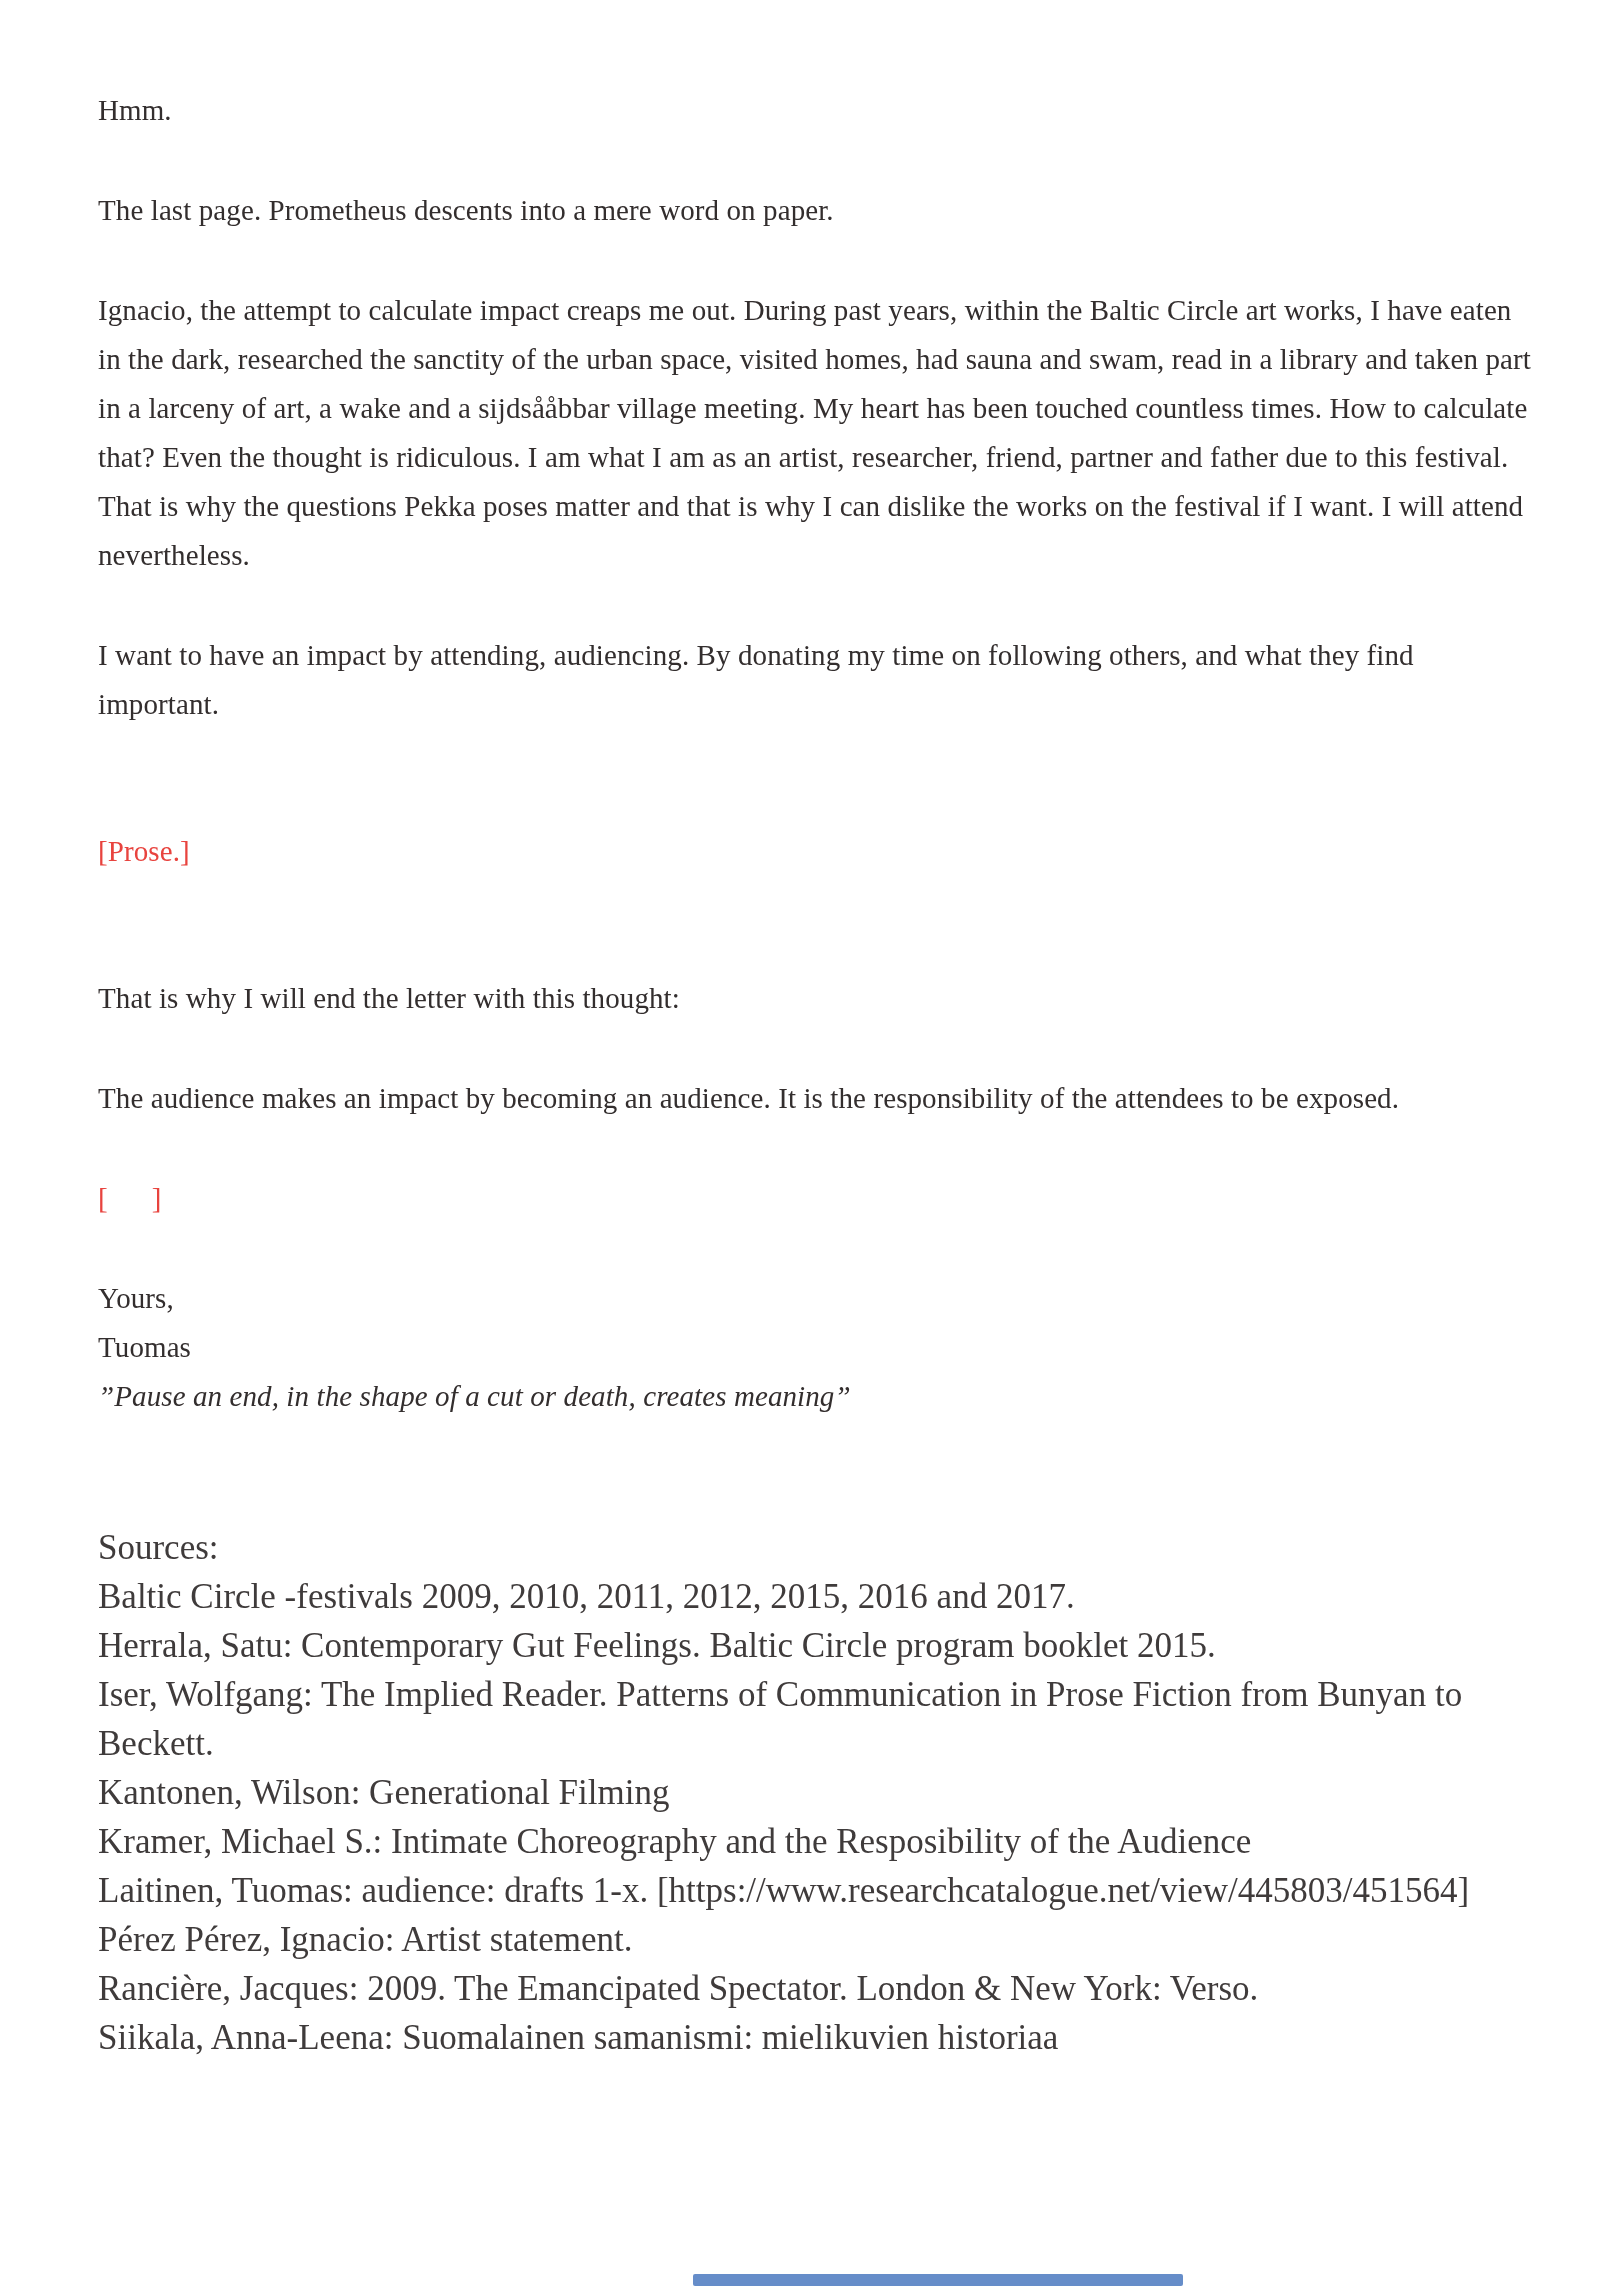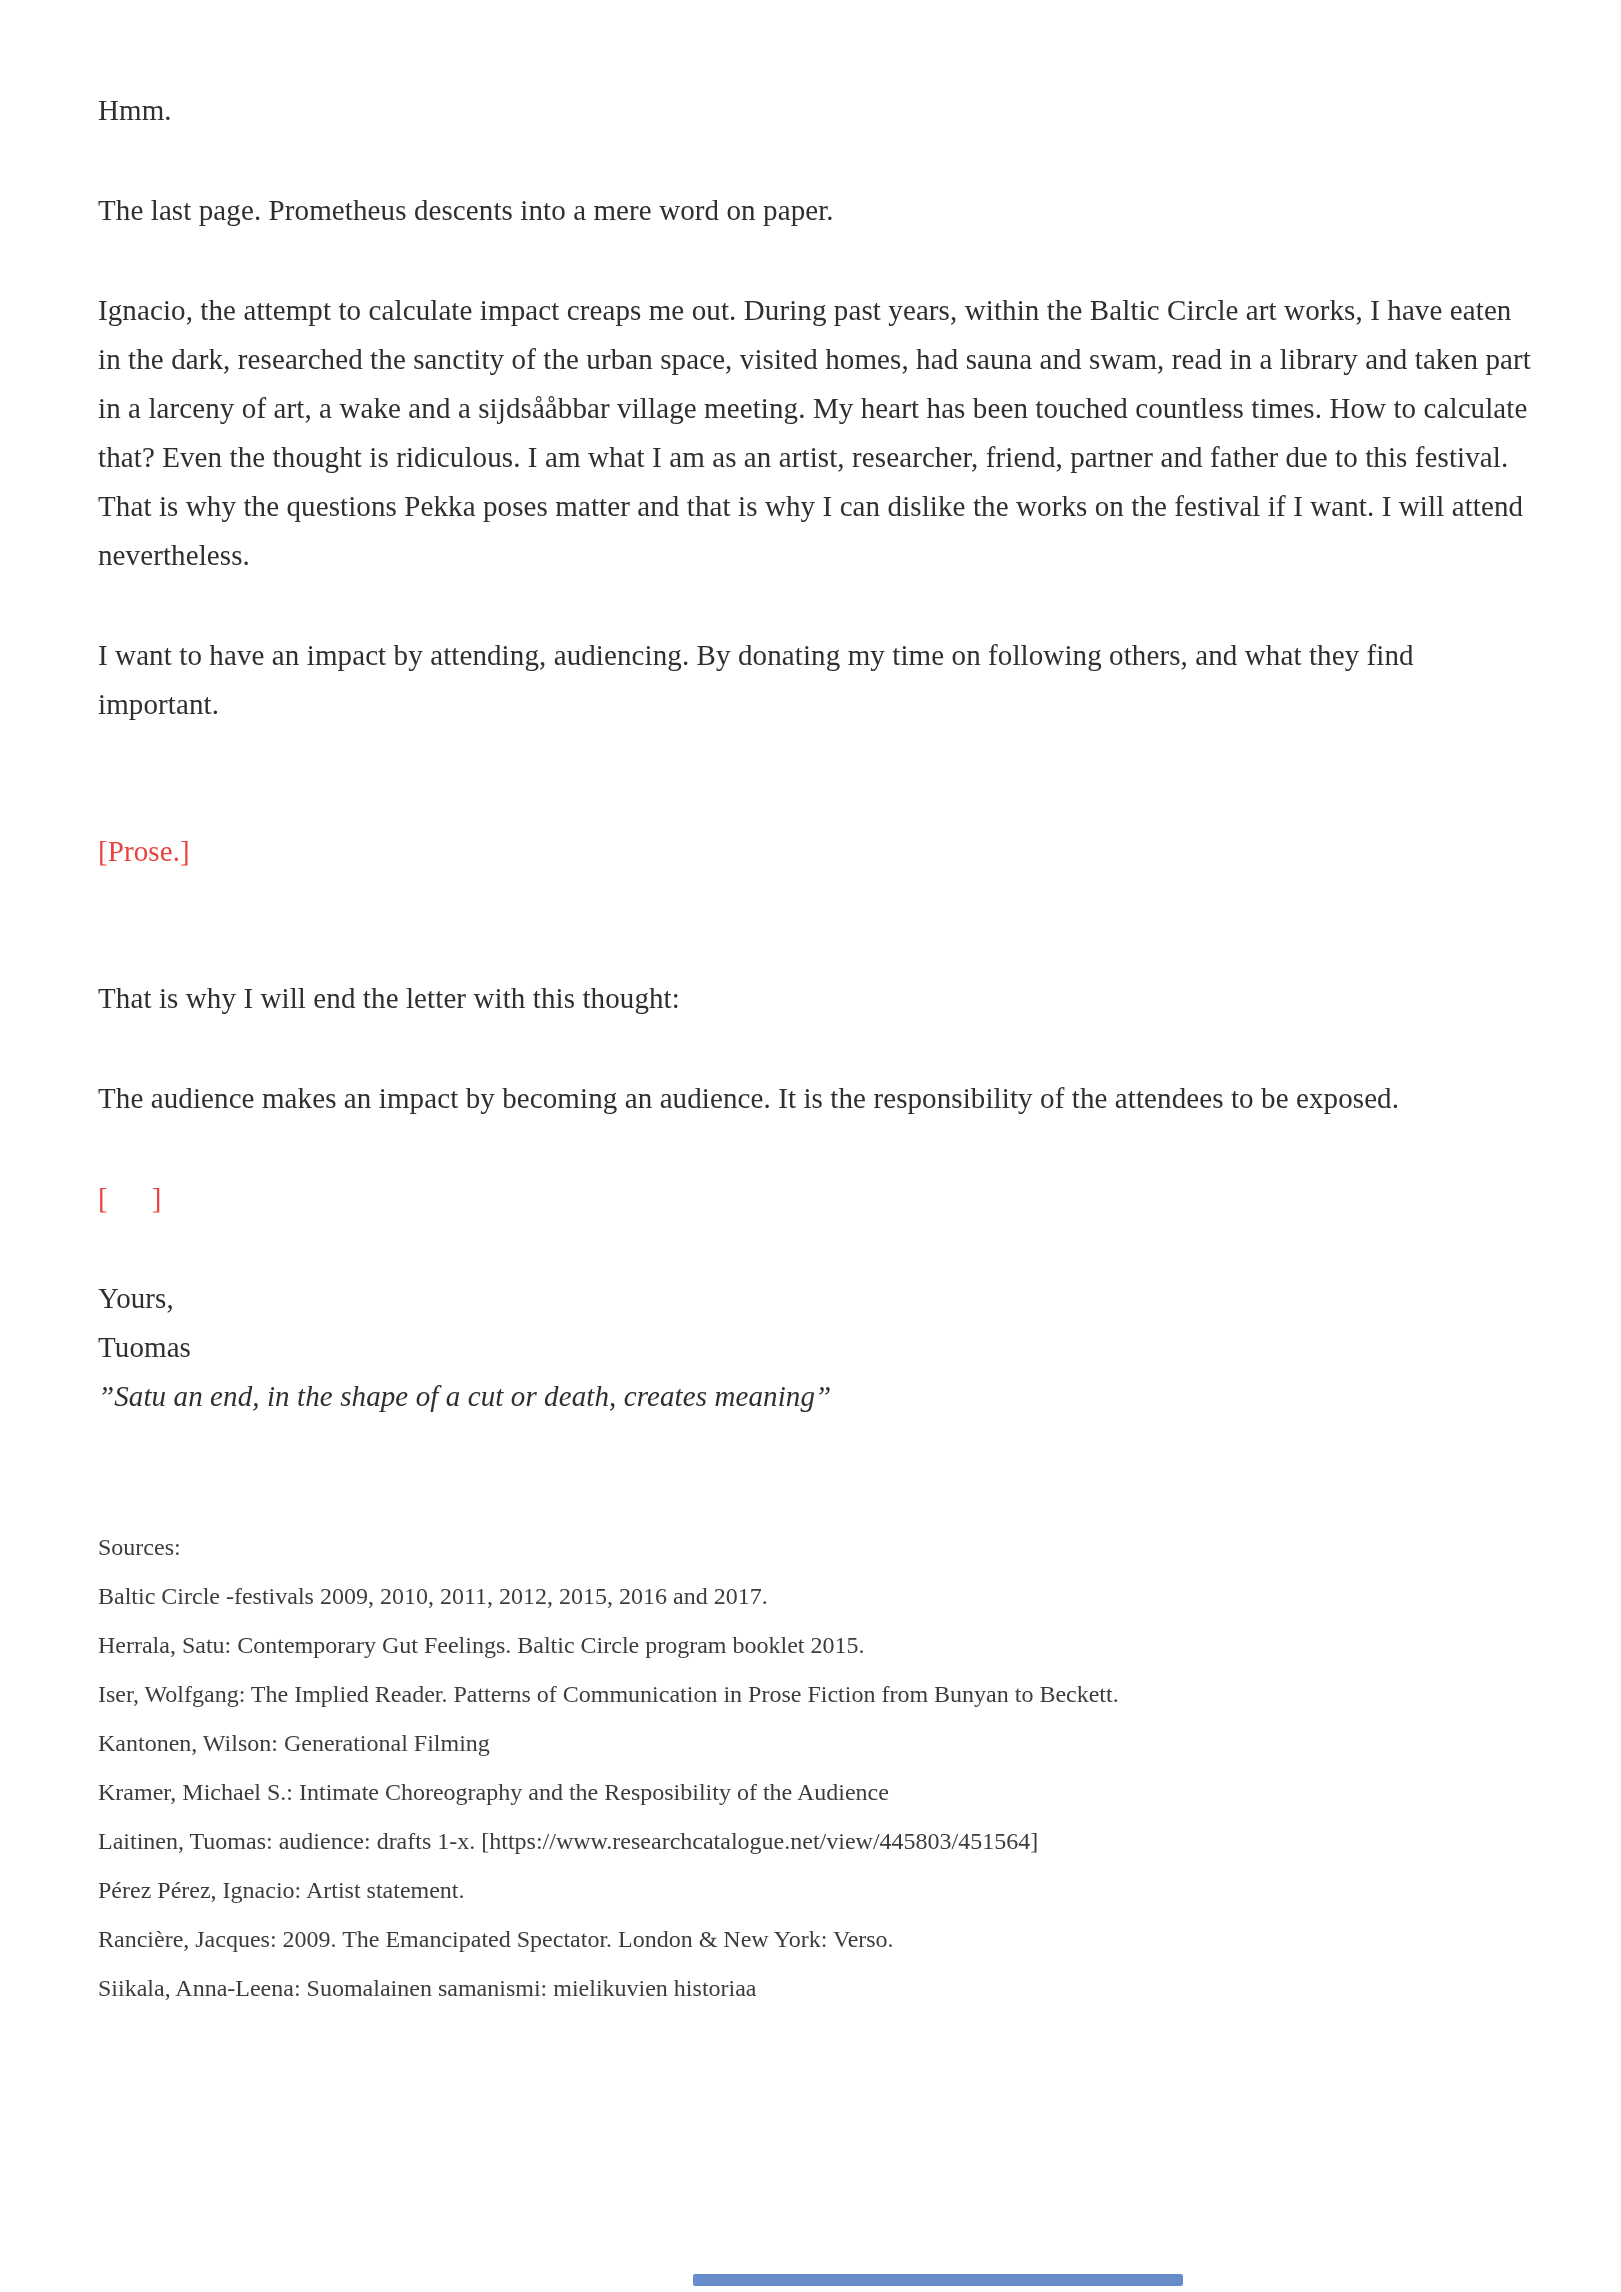--- a/index.html
+++ b/index.html
@@ -43,21 +43,21 @@
     line-height: 49px;
   }
   .quote {
     font-style: italic;
   }
   .sources {
     margin-top: 102px;
     color: #3f3b3b;
   }
   .source-line {
-    font-size: 24px;
+    font-size: 35px;
     line-height: 49px;
     max-width: 1441px;
   }
   .link-fragment {
     position: absolute;
     left: 693px;
     top: 2274px;
     width: 490px;
     height: 11.8px;
     background: #4b79c0;
@@ -83,21 +83,21 @@
   <p class="para">That is why I will end the letter with this thought:</p>
 
   <p class="para">The audience makes an impact by becoming an audience. It is the responsibility of the attendees to be exposed.</p>
 
 
   <p class="para accent brackets">[      ]</p>
 
   <div class="para signature">
     <div>Yours,</div>
     <div>Tuomas</div>
-    <div class="quote">”Satu an end, in the shape of a cut or death, creates meaning”</div>
+    <div class="quote">”Pause an end, in the shape of a cut or death, creates meaning”</div>
   </div>
 
   <div class="sources">
     <div class="source-line">Sources:</div>
     <div class="source-line">Baltic Circle -festivals 2009, 2010, 2011, 2012, 2015, 2016 and 2017.</div>
     <div class="source-line">Herrala, Satu: Contemporary Gut Feelings. Baltic Circle program booklet 2015.</div>
     <div class="source-line">Iser, Wolfgang: The Implied Reader. Patterns of Communication in Prose Fiction from Bunyan to Beckett.</div>
     <div class="source-line">Kantonen, Wilson: Generational Filming</div>
     <div class="source-line">Kramer, Michael S.: Intimate Choreography and the Resposibility of the Audience</div>
     <div class="source-line">Laitinen, Tuomas: audience: drafts 1-x. [https://www.researchcatalogue.net/view/445803/451564]</div>

